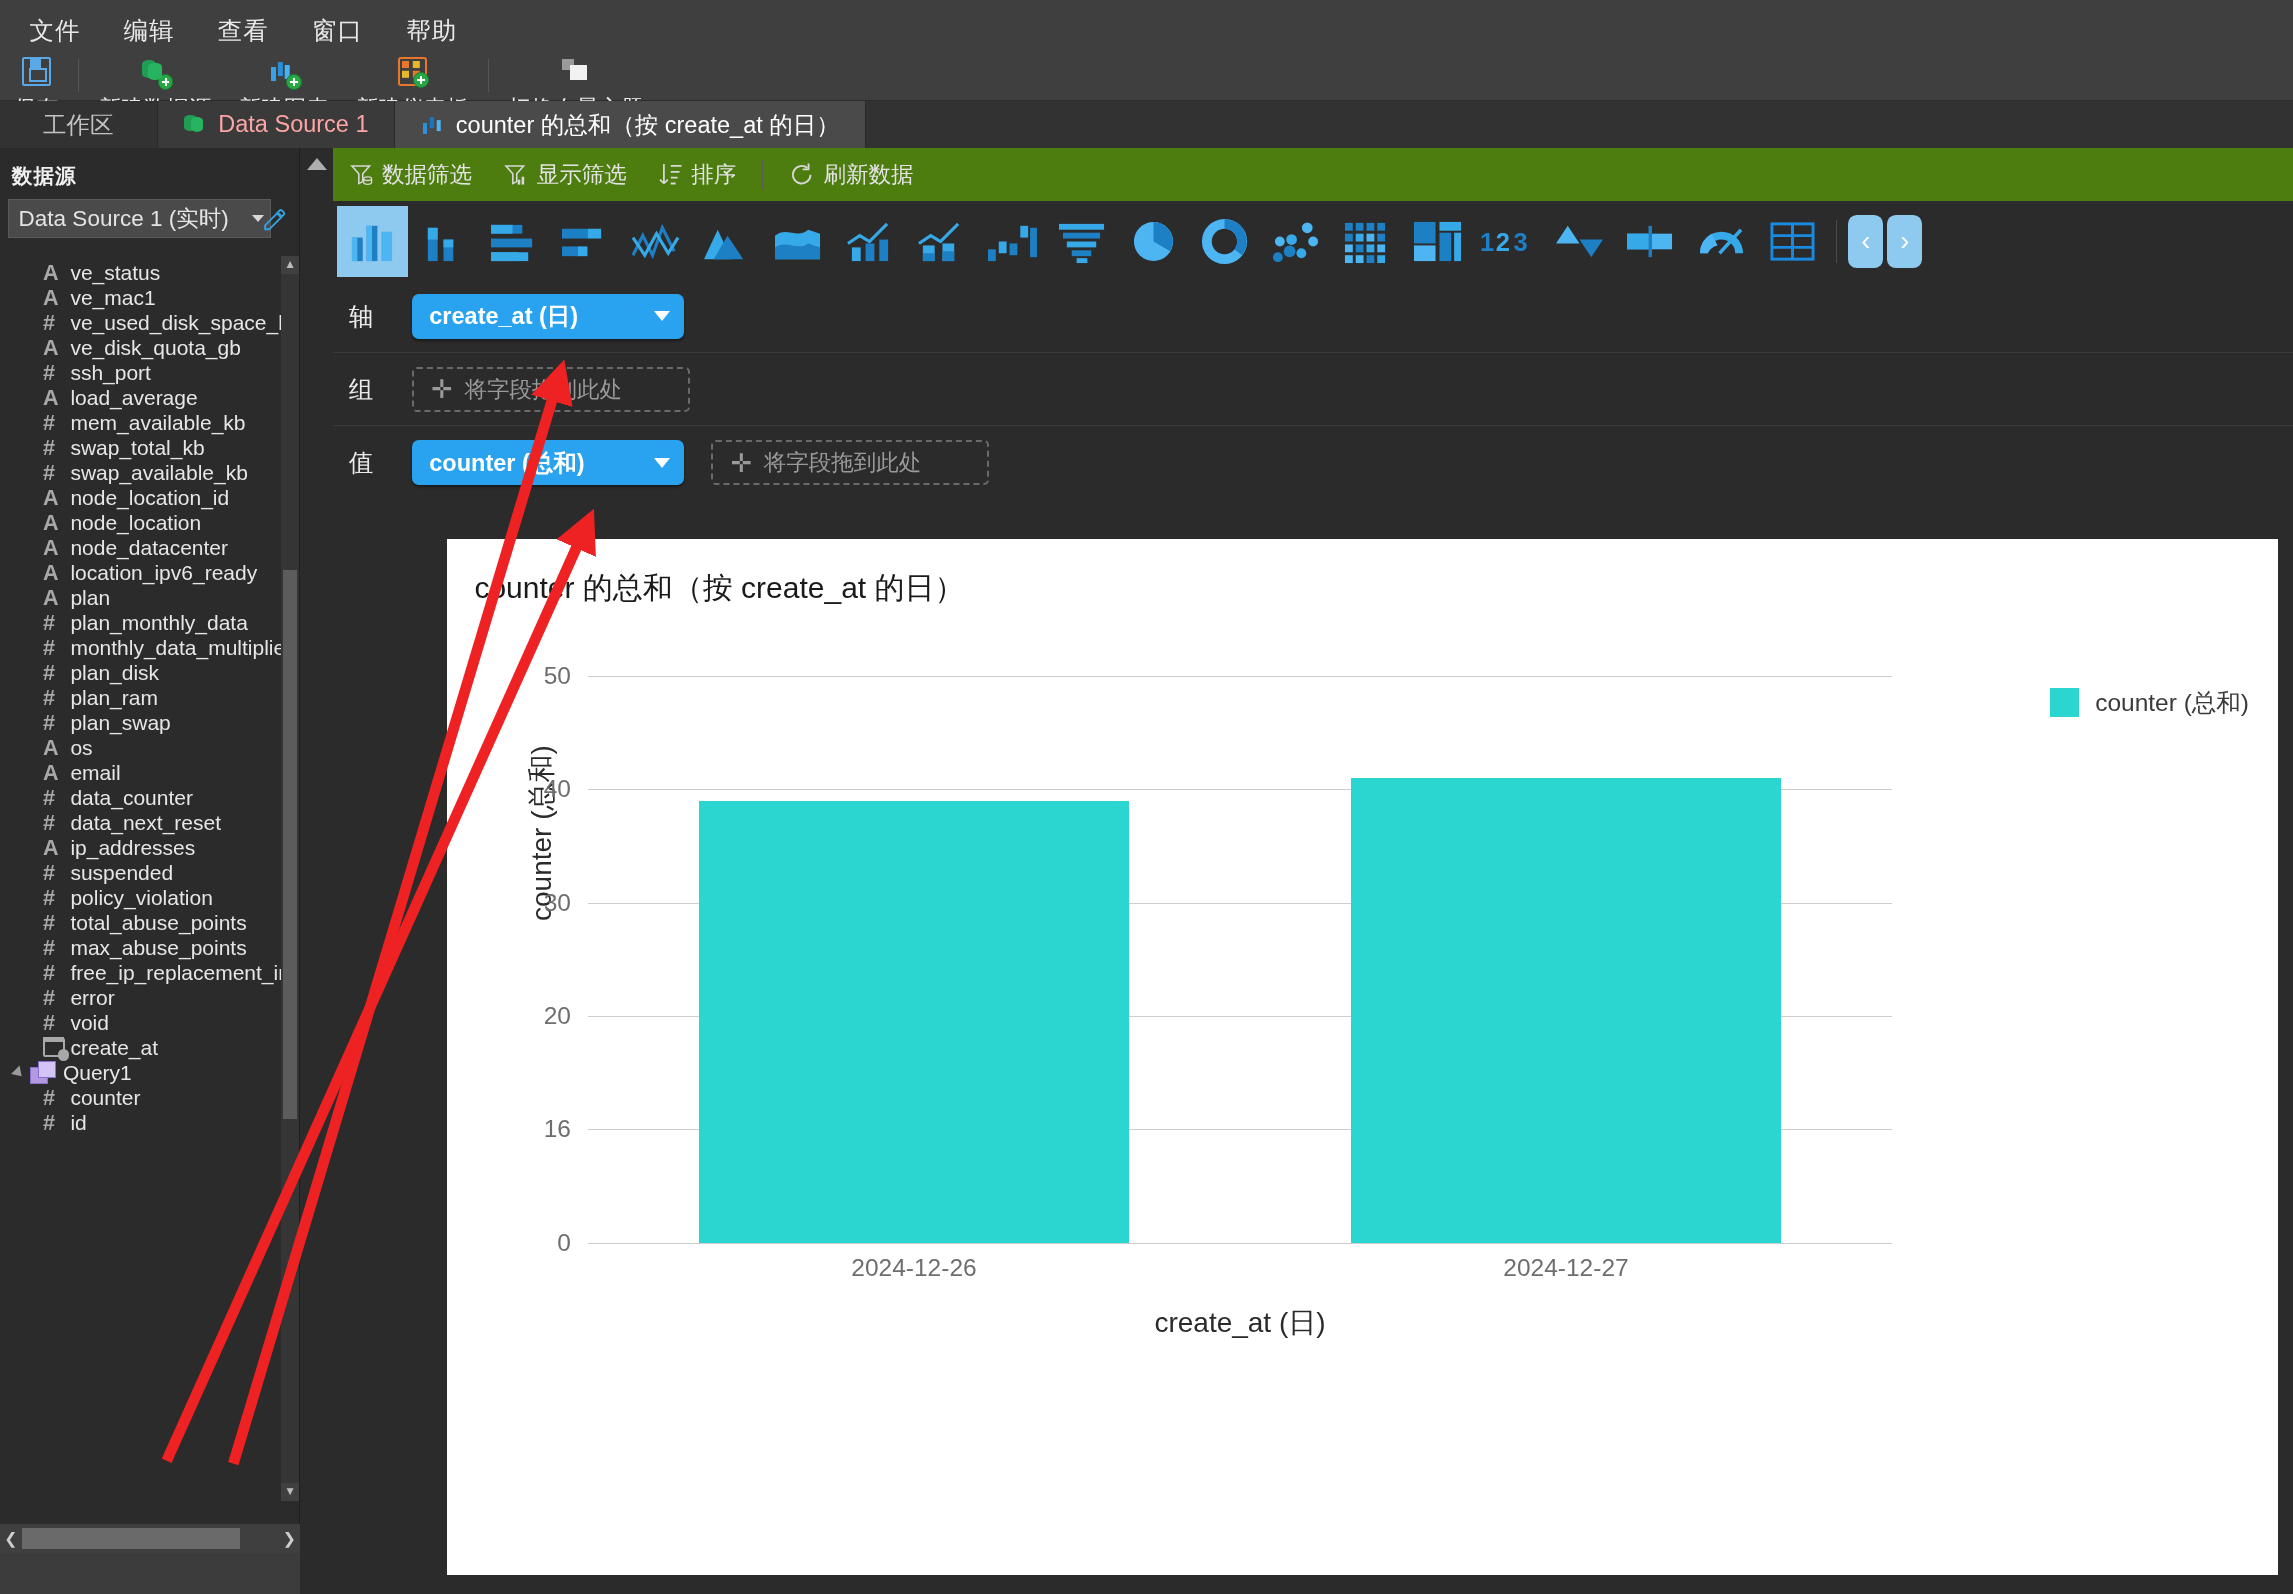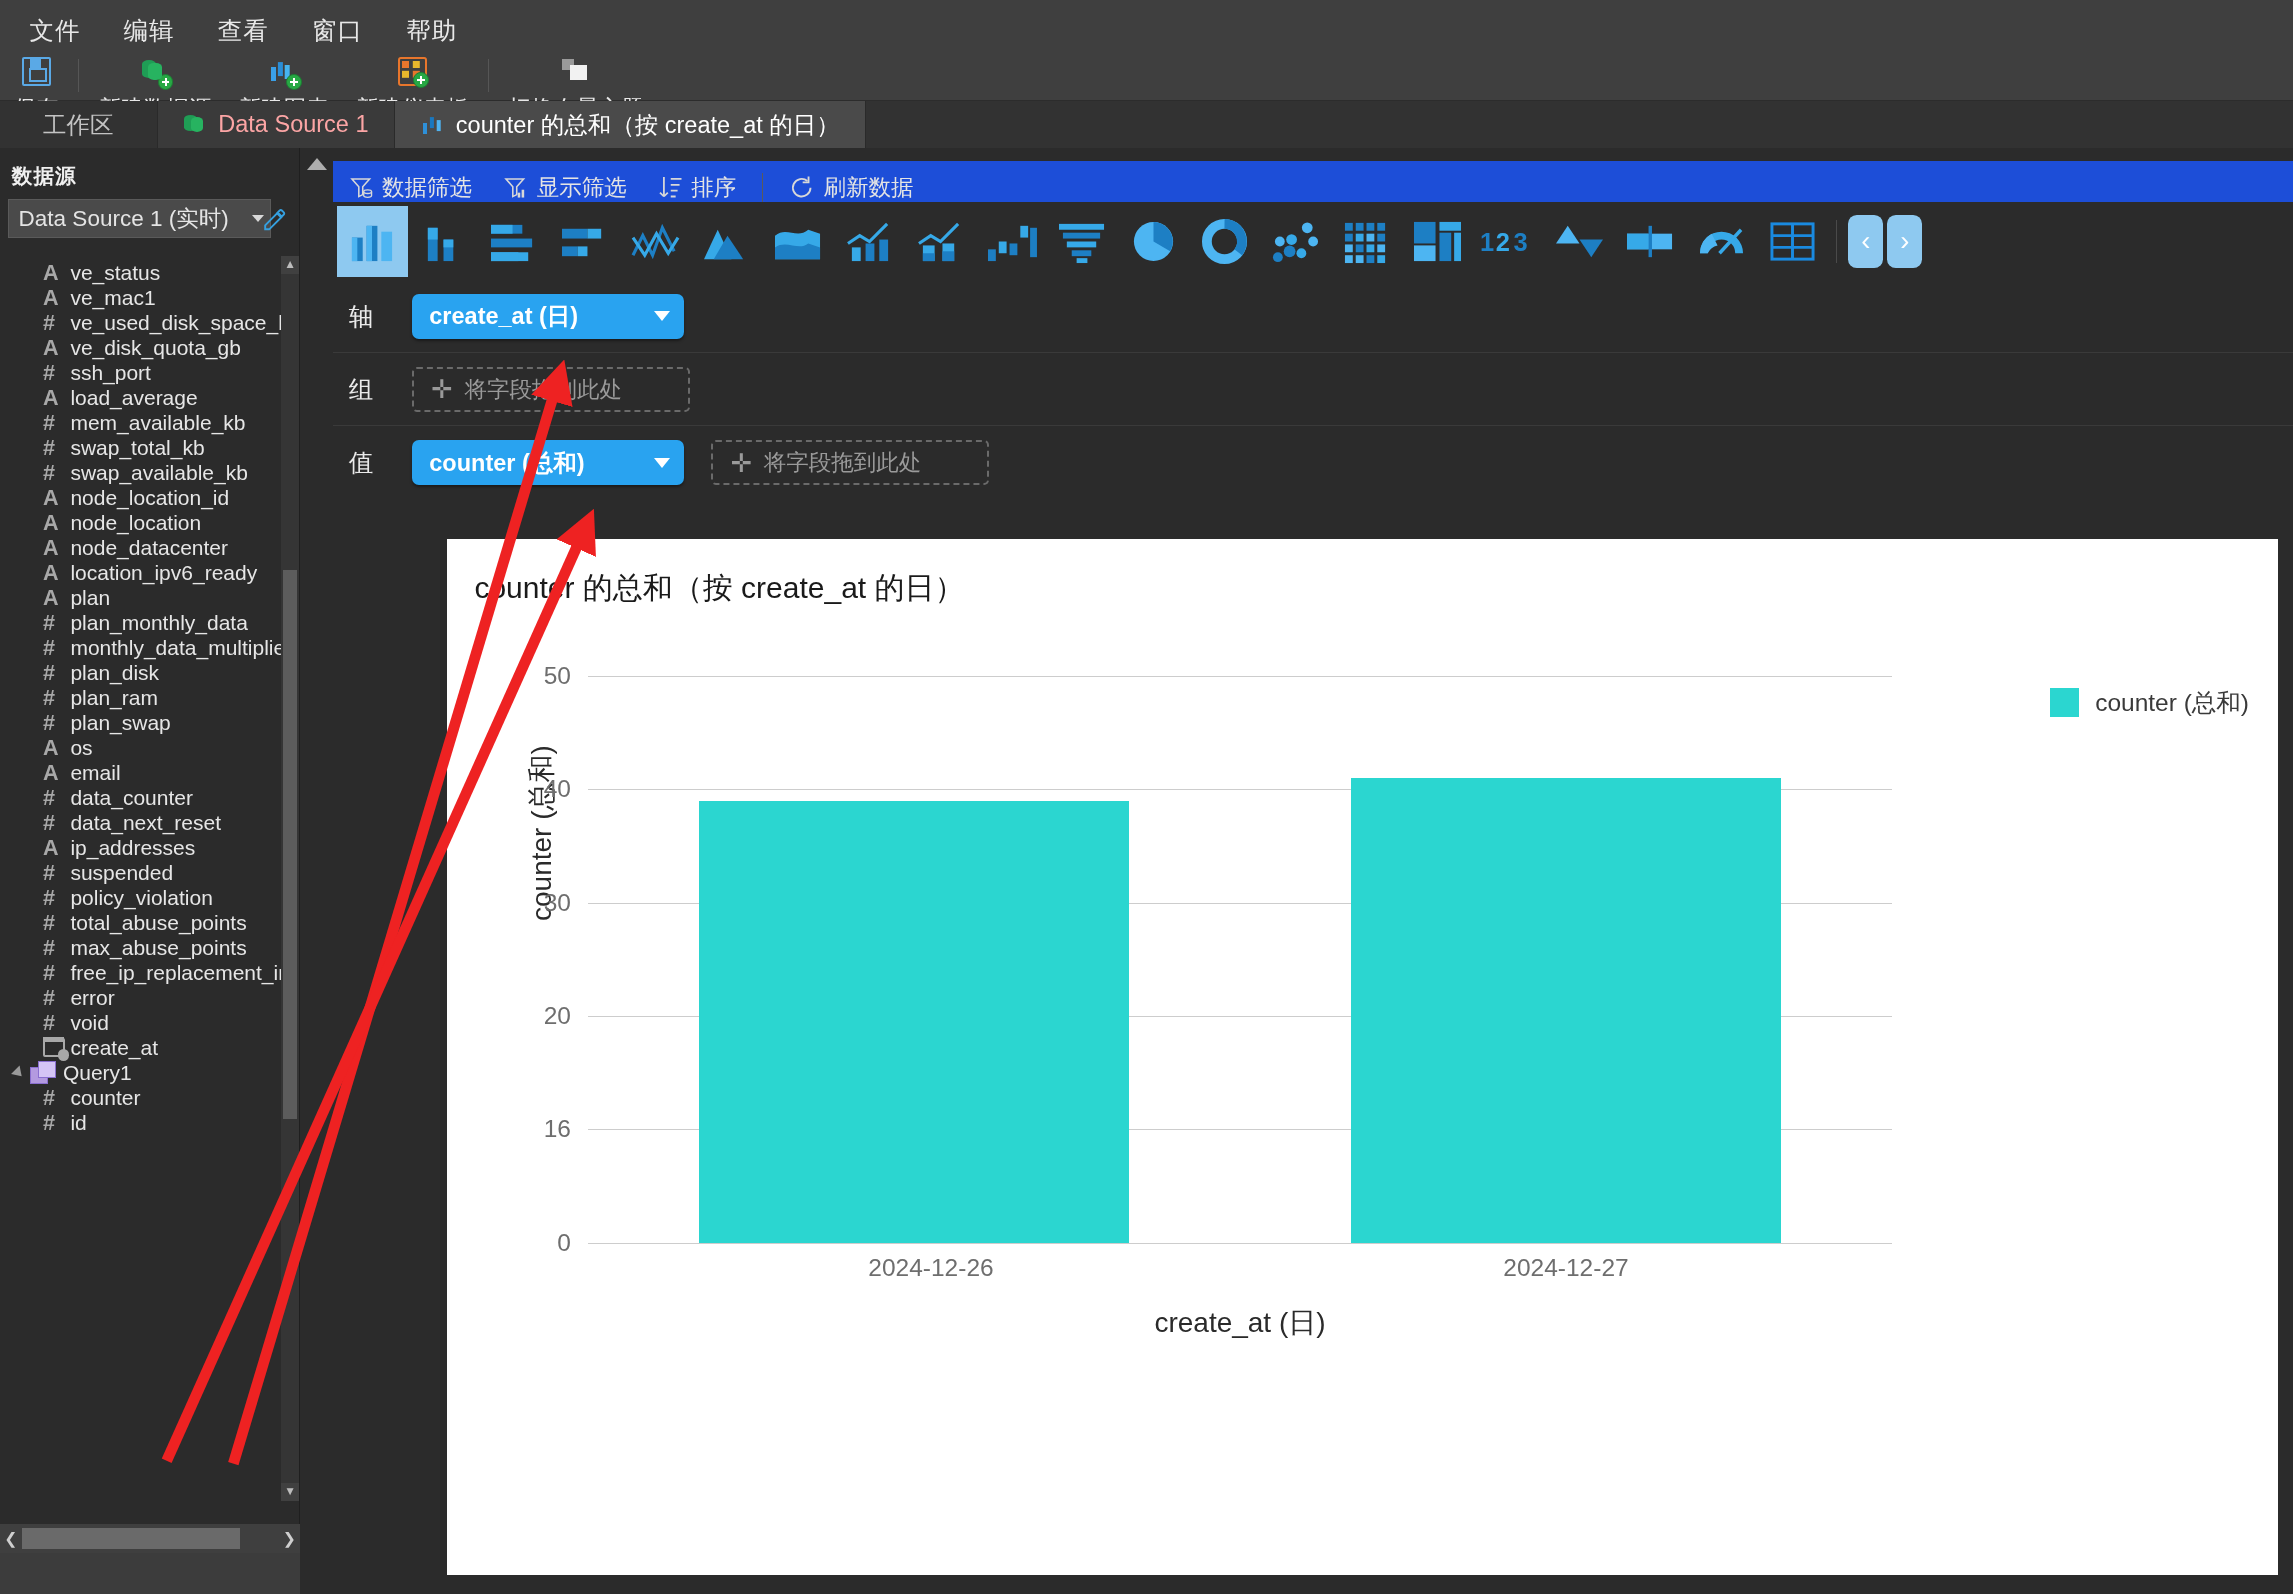--- a/index.html
+++ b/index.html
@@ -216,22 +216,22 @@
   
   #collapse-strip {
     position: absolute; left: 0; top: 0; width: 33px; height: 78px;
     display: flex; align-items: flex-start; justify-content: center; padding-top: 9.8px;
   }
   .chev-up {
     width: 0; height: 0; border-left: 10.8px solid transparent;
     border-right: 10.8px solid transparent; border-bottom: 12.7px solid #aeaeae;
   }
   #chart-toolbar {
-    position: absolute; left: 33px; top: 13px; width: 1960px; height: 54px;
-    background: #1d4ed8; display: flex; align-items: center;
+    position: absolute; left: 33px; top: 0; width: 1960px; height: 54px;
+    background: #4d7c0f; display: flex; align-items: center;
     border-bottom: 1px solid #2a2a2a;
   }
   .ct-btn {
     display: flex; align-items: center; gap: 7.8px; color: #e4e4e4;
     font-size: 22.5px; padding: 0 15.7px; height: 45px; cursor: default;
   }
   .ct-sep { width: 1px; height: 29px; background: #5a5a5a; margin: 0 9.8px; }
   .ic-funnel {
     position: relative; width: 25.5px; height: 25.5px; flex: 0 0 25.5px;
   }
@@ -834,21 +834,21 @@
       <div class="ytick" style="top: 453px;">16</div>
       <div class="gridline" style="top: 340px;"></div>
       <div class="ytick" style="top: 340px;">20</div>
       <div class="gridline" style="top: 227px;"></div>
       <div class="ytick" style="top: 227px;">30</div>
       <div class="gridline" style="top: 113px;"></div>
       <div class="ytick" style="top: 113px;">40</div>
       <div class="gridline" style="top: 0px;"></div>
       <div class="ytick" style="top: 0px;">50</div>
       <div class="bar" title="2024-12-26: 39" style="left: 111px; width: 430px; height: 442px; background: rgb(43, 214, 208);"></div>
-      <div class="xtick" style="left: 343px; text-align: right;">2024-12-26</div>
+      <div class="xtick" style="left: 326px; text-align: right;">2024-12-26</div>
       <div class="bar" title="2024-12-27: 41" style="left: 763px; width: 430px; height: 465px; background: rgb(43, 214, 208);"></div>
       <div class="xtick" style="left: 978px;">2024-12-27</div>
     </div>
 
   <div id="xaxis-title">create_at (日)</div>
 
   <div id="legend">
     <span class="swatch"></span>
     <span class="ltext">counter (总和)</span>
   </div>

